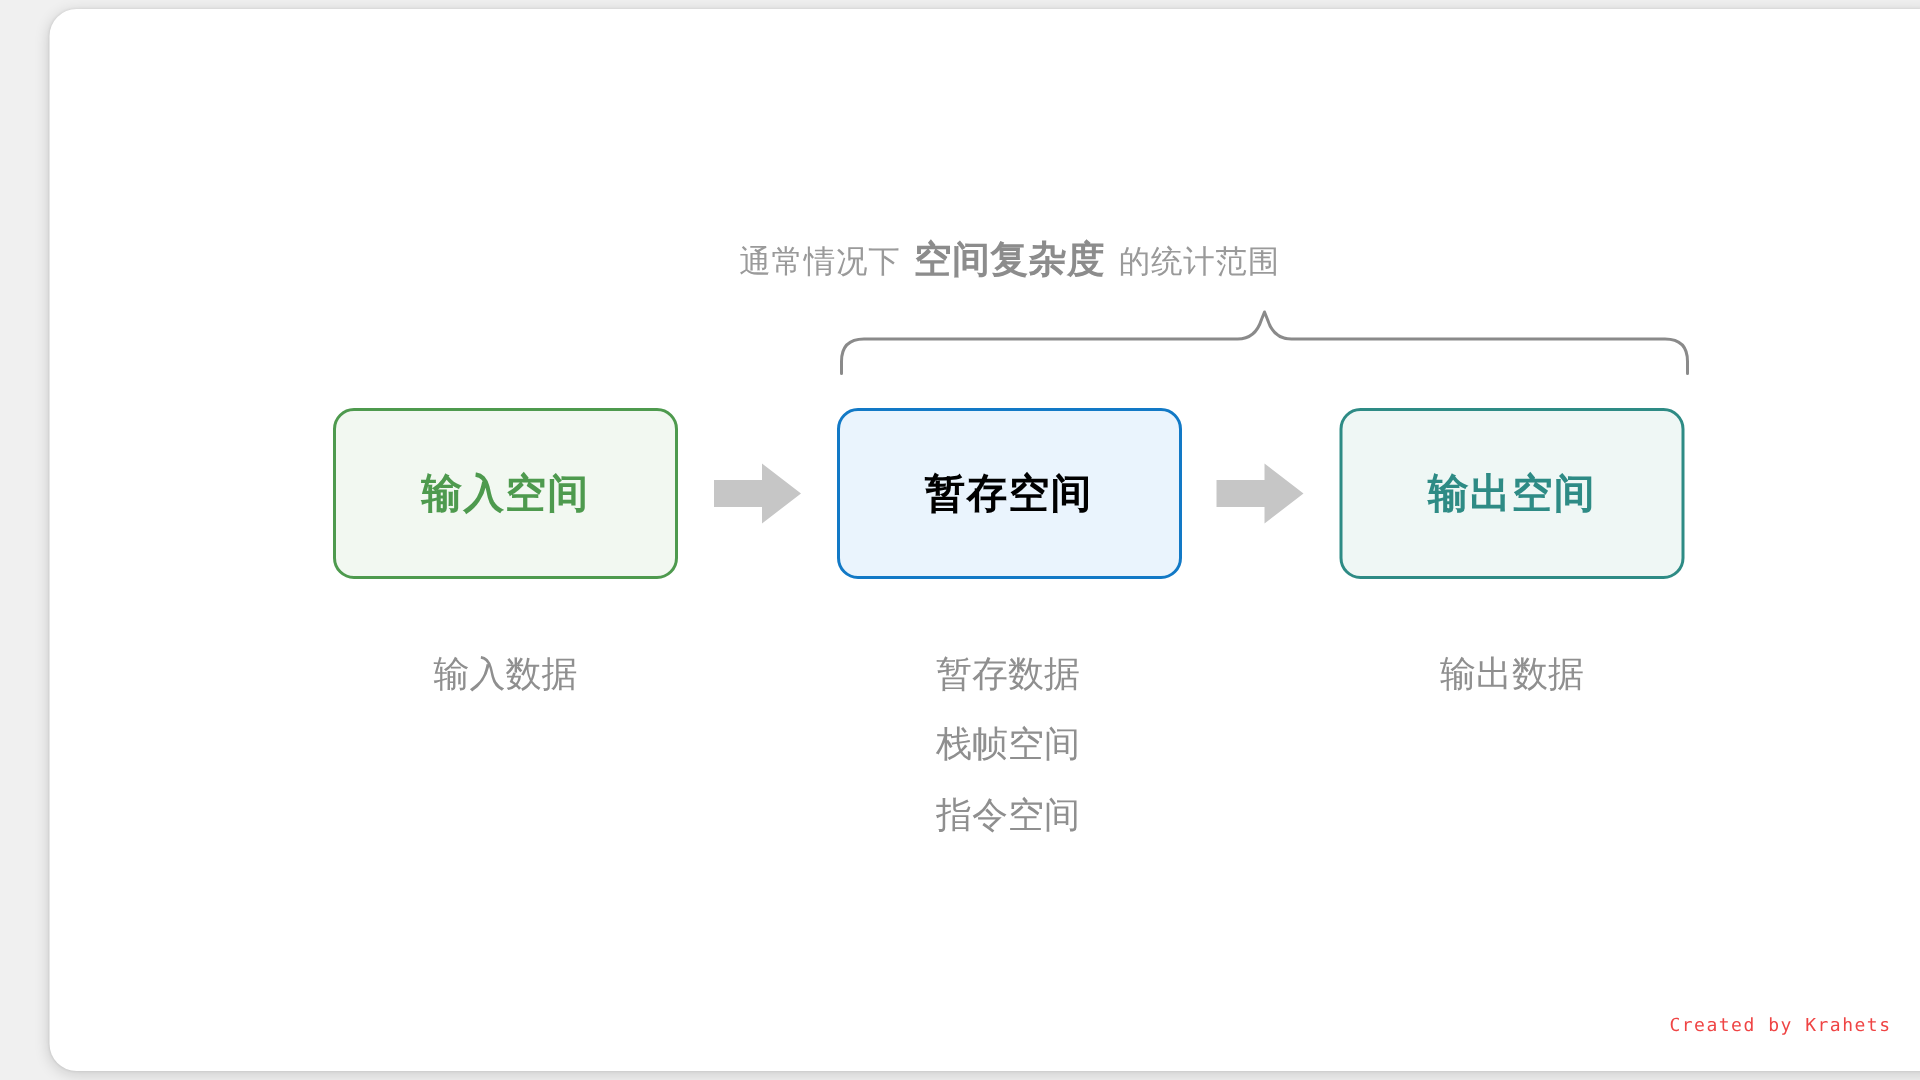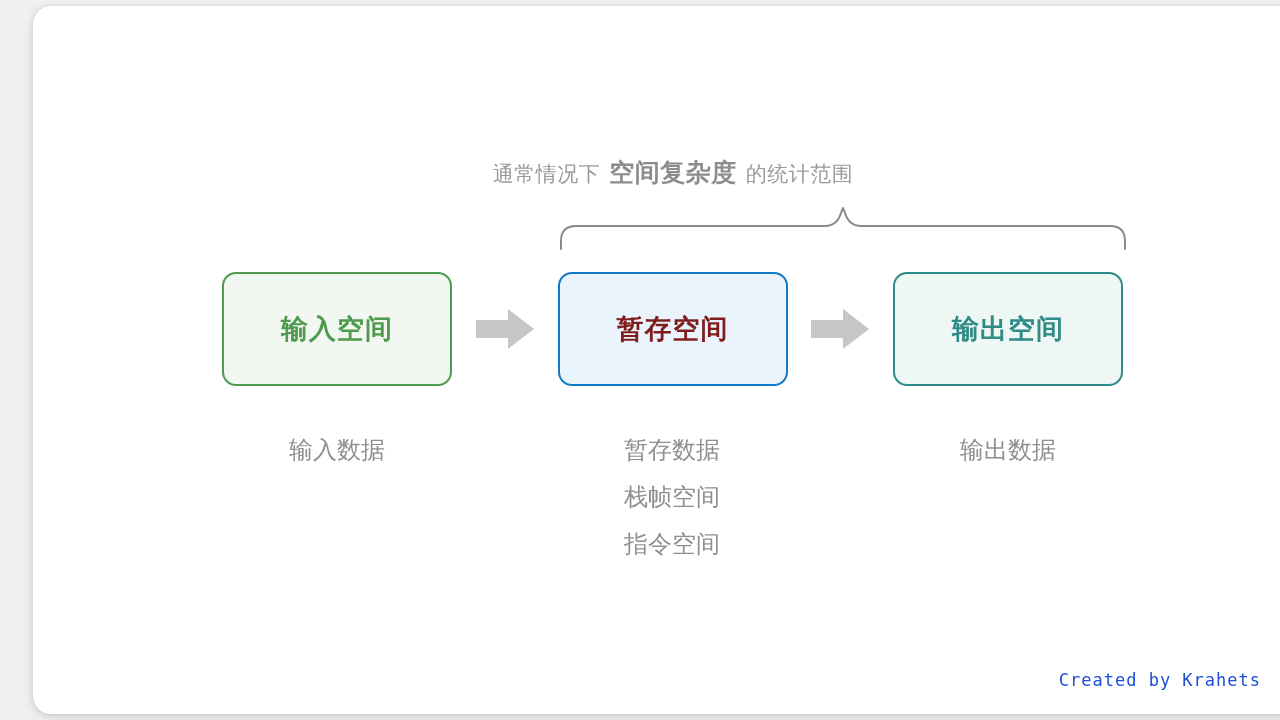--- a/index.html
+++ b/index.html
@@ -92,21 +92,21 @@
     letter-spacing: 1px;
   }
   .node.input {
     border-color: #4e9a4e;
     background: #f2f8f1;
     color: #4e9a4e;
   }
   .node.temp {
     border-color: #1279c6;
     background: #eaf4fd;
-    color: #7f1d1d;
+    color: #000000;
   }
   .node.output {
     border-color: #2e8b85;
     background: #eff7f5;
     color: #2e8b85;
     text-align: center;
   }
 
   .arrow {
     width: 62px;
@@ -128,22 +128,22 @@
   #caption-input  { left: 189px; }
   #caption-temp   { left: 524px; }
   #caption-output { left: 860px; }
 
   
   #footer-credit {
     position: absolute;
     right: 40px;
     bottom: 24px;
     font-family: "DejaVu Sans Mono", "Liberation Mono", monospace;
-    font-size: 17px;
-    color: #1d4ed8;
+    font-size: 12px;
+    color: #ef4444;
     letter-spacing: 1px;
   }
 </style>
 </head>
 <body>
 
 <div id="canvas">
   <div id="card">
 
     <div id="scope-caption">

